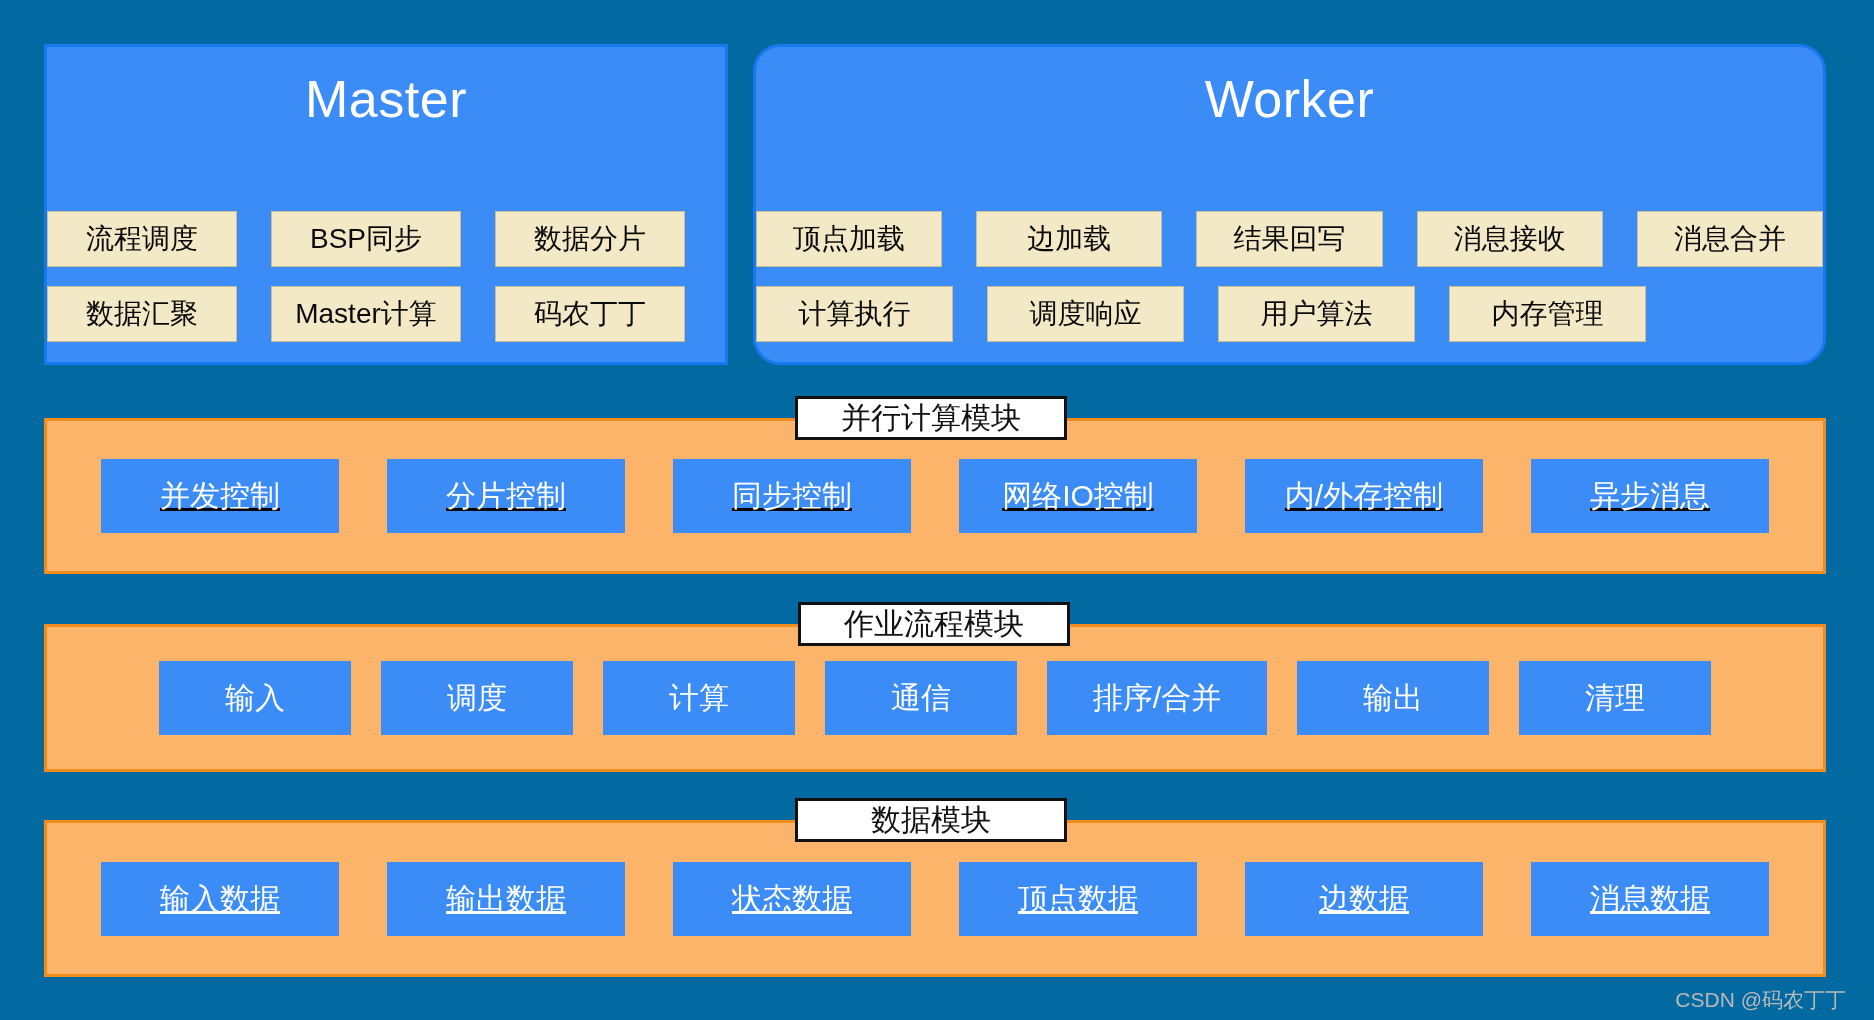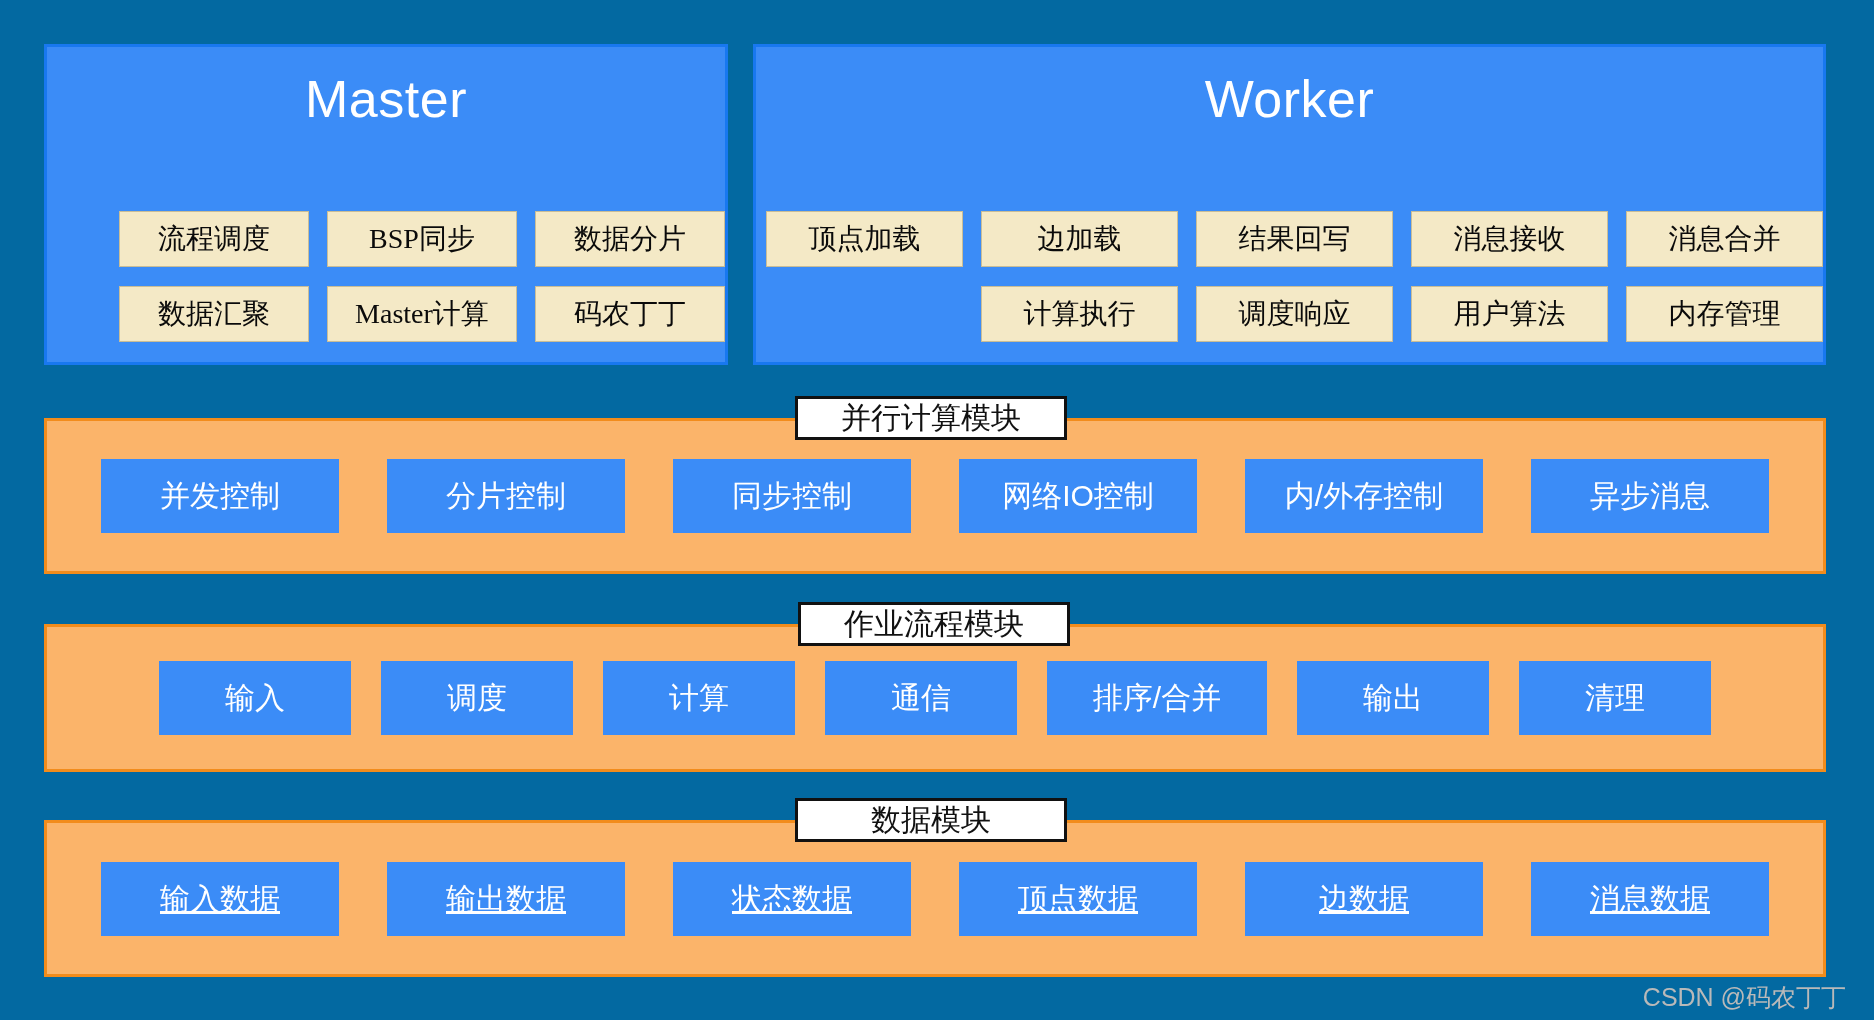--- a/index.html
+++ b/index.html
@@ -43,24 +43,23 @@
     width: 100%;
     flex: 1;
     display: flex;
     flex-direction: column;
     justify-content: flex-end;
     padding-bottom: 20px;
     box-sizing: border-box;
   }
   .chip-row {
     display: flex;
-    justify-content: flex-end;
-    gap: 18px;
+    justify-content: flex-start;
+    gap: 34px;
     margin-bottom: 19px;
-    font-family: Liberation Serif, serif;
   }
   .chip-row:last-child { margin-bottom: 0; }
 
   .chip-cream {
     background: #f4e9c6;
     border: 1px solid #c9bd96;
     color: #0a0a0a;
     font-size: 28px;
     line-height: 1;
     height: 56px;
@@ -114,38 +113,38 @@
     height: 74px;
     display: flex;
     align-items: center;
     justify-content: center;
     white-space: nowrap;
     box-sizing: border-box;
   }
 
   
   .band-1 .chip-blue { width: 238px; }
-  .band-1 .band-chips { gap: 48px; }
+  .band-1 .band-chips { gap: 48px; text-decoration: underline; }
 
   
   .band-2 .band-chips { gap: 30px; }
   .band-2 .chip-blue { width: 192px; }
   .band-2 .chip-blue.w-wide { width: 220px; }
 
   
   .band-3 .chip-blue { width: 238px; text-decoration: underline; }
   .band-3 .band-chips { gap: 48px; }
 
   
   .watermark {
     position: absolute;
     right: 28px;
     bottom: 10px;
     color: #b9b9b9;
-    font-size: 25px;
+    font-size: 21px;
     line-height: 1;
     white-space: nowrap;
   }
 </style>
 </head>
 <body>
 
 <div id="canvas">
 
   <div class="node-panel master-panel" style="left:44px; top:44px; width:684px; height:321px;">
@@ -157,21 +156,21 @@
         <div class="chip-cream">数据分片</div>
       </div>
       <div class="chip-row">
         <div class="chip-cream">数据汇聚</div>
         <div class="chip-cream">Master计算</div>
         <div class="chip-cream">码农丁丁</div>
       </div>
     </div>
   </div>
 
-  <div class="node-panel worker-panel" style="left:753px; top:44px; width:1073px; height:321px;">
+  <div class="node-panel worker-panel" style="left:753px; top:44px; width:1073px; height:321px;border-radius:27px;">
     <div class="panel-title">Worker</div>
     <div class="chip-rows">
       <div class="chip-row">
         <div class="chip-cream">顶点加载</div>
         <div class="chip-cream">边加载</div>
         <div class="chip-cream">结果回写</div>
         <div class="chip-cream">消息接收</div>
         <div class="chip-cream">消息合并</div>
       </div>
       <div class="chip-row">

